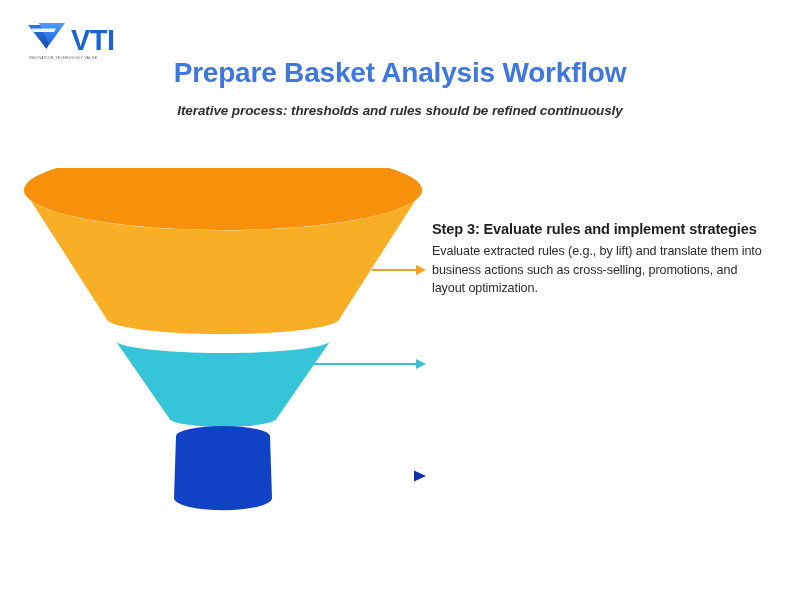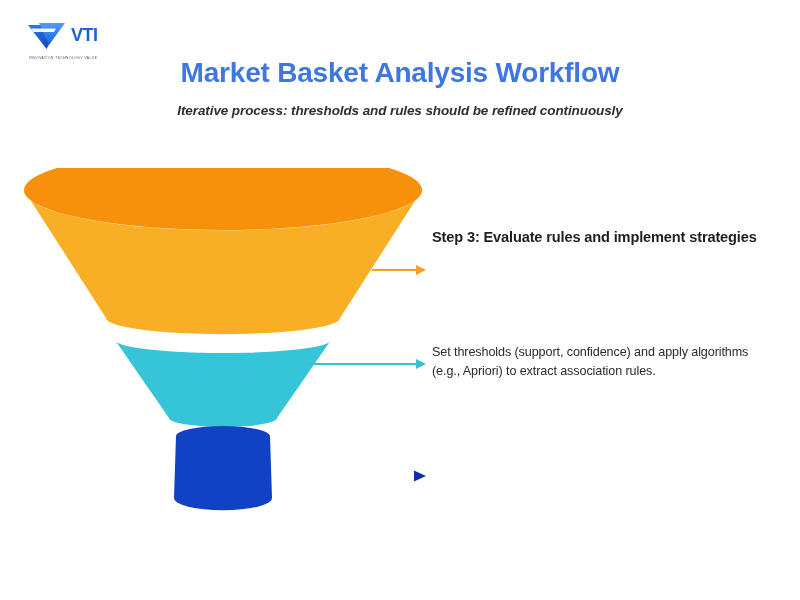--- a/index.html
+++ b/index.html
@@ -26,21 +26,21 @@
   }
   #logo-mark {
     position: absolute;
     left: 0;
     top: 0;
   }
   #logo-wordmark {
     position: absolute;
     left: 44px;
     top: 4px;
-    font-size: 18px;
+    font-size: 29px;
     font-weight: 700;
     letter-spacing: -0.5px;
     color: #1B63D4;
     line-height: 1;
   }
   #logo-tagline {
     position: absolute;
     left: 2px;
     top: 33px;
     font-size: 3.2px;
@@ -100,21 +100,21 @@
   #step-3-block { top: 219px; }
   #step-2-block { top: 343px; }
   #step-1-block { top: 425px; }
 
   .step-title {
     font-size: 14.6px;
     font-weight: 700;
     color: #1f1f1f;
     line-height: 1.38;
     letter-spacing: -0.15px;
-    margin: 8px 0 3px 0;
+    margin: 0 0 3px 0;
   }
   .step-desc {
     font-size: 12.6px;
     font-weight: 400;
     color: #2b2b2b;
     line-height: 1.47;
     letter-spacing: -0.1px;
     margin: 0;
   }
 </style>
@@ -134,21 +134,21 @@
       </linearGradient>
     </defs>
     <path d="M1 3 L33 3 L19.5 27 Z" fill="url(#gLogoA)"></path>
     <path d="M12 1 L38 1 L22 23 Z" fill="url(#gLogoB)"></path>
     <path d="M4 6.5 L29 6.5 L27 10 L6.5 10 Z" fill="#ffffff" opacity="0.92"></path>
   </svg>
   <div id="logo-wordmark">VTI</div>
   <div id="logo-tagline">INNOVATION TECHNOLOGY VALUE</div>
 </div>
 
-<div id="page-title">Market Basket Analysis Workflow</div>
+<div id="page-title">Prepare Basket Analysis Workflow</div>
 <div id="page-subtitle">Iterative process: thresholds and rules should be refined continuously</div>
 
 <svg id="funnel-graphic" viewBox="0 0 450 355">
   <defs>
     <linearGradient id="gradBlue" x1="0" y1="0" x2="1" y2="0">
       <stop offset="0%" stop-color="#1141C4"></stop>
       <stop offset="100%" stop-color="#1141C4"></stop>
     </linearGradient>
   </defs>
 
@@ -196,20 +196,20 @@
       <stop offset="0%" stop-color="#5D9CF5"></stop>
       <stop offset="100%" stop-color="#0C2FB0"></stop>
     </linearGradient>
   </defs>
   <line x1="0" y1="8" x2="144" y2="8" stroke="url(#gradArrow1)" stroke-width="2.2"></line>
   <path d="M142,2.5 L154,8 L142,13.5 Z" fill="#0C2FB0"></path>
 </svg>
 
 <div class="step-block" id="step-3-block">
   <p class="step-title">Step 3: Evaluate rules and implement strategies</p>
+  <p class="step-desc">Evaluate extracted rules (e.g., by lift) and translate them into business actions such as cross-selling, promotions, and layout optimization.</p>
 </div>
 
 <div class="step-block" id="step-2-block">
-  <p class="step-desc">Set thresholds (support, confidence) and apply algorithms (e.g., Apriori) to extract association rules.</p>
 </div>
 
 <div class="step-block" id="step-1-block">
 </div>
 
 </body></html>

